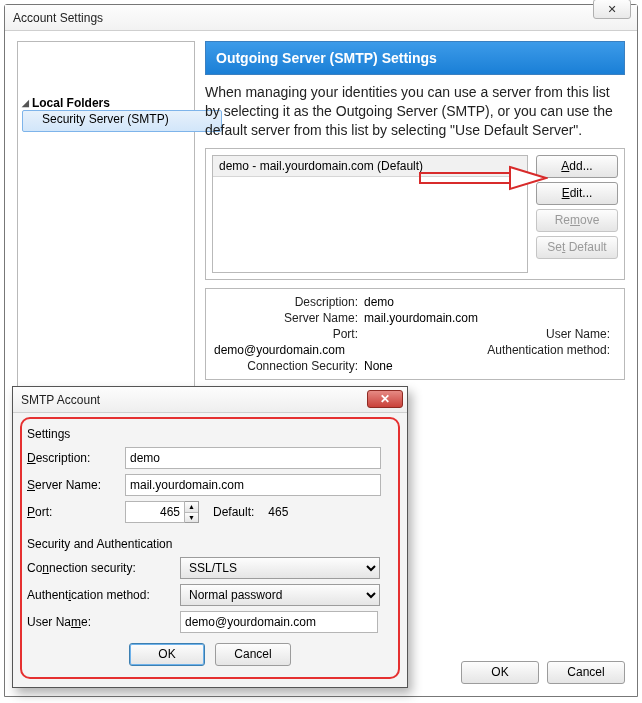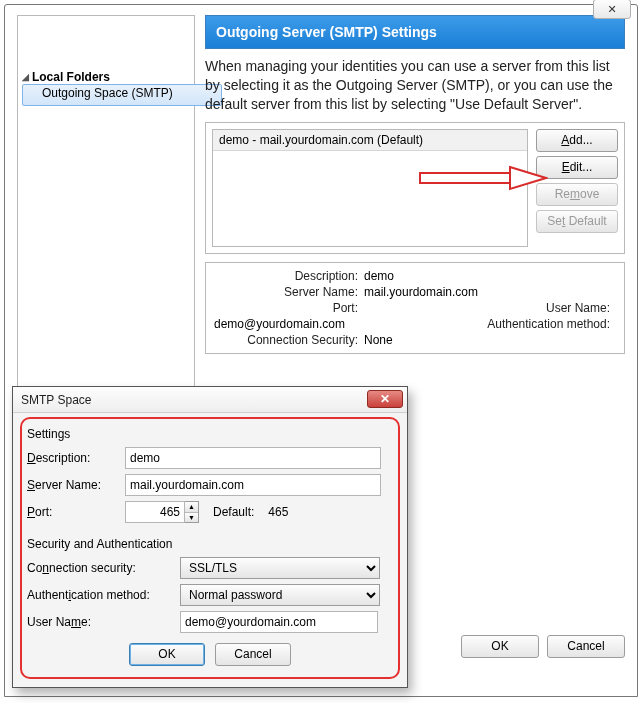--- a/index.html
+++ b/index.html
@@ -175,33 +175,36 @@
   }
   .spinbtns div{flex:1; font-size:7px; display:flex;align-items:center;justify-content:center; background:linear-gradient(#fdfdfd,#e5e5e5);}
   .spinbtns div:first-child{border-bottom:1px solid #b9b9b9;}
   .dlgbtns { display:flex; justify-content:center; gap:10px; margin-top:10px;}
   .dlgbtns .btn { width:76px;}
 </style>
 </head>
 <body>
 
 <div class="win" style="left:4px; top:4px; width:634px; height:693px;">
+  <div class="titlebar">
+    <span class="title-text">Account Settings</span>
+  </div>
   <div class="win-btn win-close-main">
     <span>✕</span>
   </div>
 
   <div class="win-body">
     <div class="main-cols">
 
       <div class="sidebar">
         <div class="tree-root">
           <span>Local Folders</span>
         </div>
         <div class="tree-item sel">
-          <span>Outgoing Space (SMTP)</span>
+          <span>Security Server (SMTP)</span>
         </div>
       </div>
 
       <div class="rightpane">
         <div class="bluehead">
           <span>Outgoing Server (SMTP) Settings</span>
         </div>
         <div class="desc">When managing your identities you can use a server from this list by selecting it as the Outgoing Server (SMTP), or you can use the default server from this list by selecting "Use Default Server".</div>
 
         <div class="group">
@@ -257,21 +260,21 @@
 
 <svg class="red-arrow" style="left:418px; top:163px;" width="130" height="30">
   <g fill="none" stroke="#d82b2b" stroke-width="2">
     <rect x="2" y="10" width="90" height="10"></rect>
     <polygon points="92,4 128,15 92,26" fill="#fff" stroke="#d82b2b"></polygon>
   </g>
 </svg>
 
 <div class="dialog2">
   <div class="titlebar2">
-    <span class="title-text">SMTP Space</span>
+    <span class="title-text">SMTP Account</span>
     <div class="closebtn2">
       <span>✕</span>
     </div>
   </div>
 
   <div class="dlgbody">
     <div class="section-title">Settings</div>
 
     <div class="fld">
       <label><span class="ul">D</span>escription:</label>

